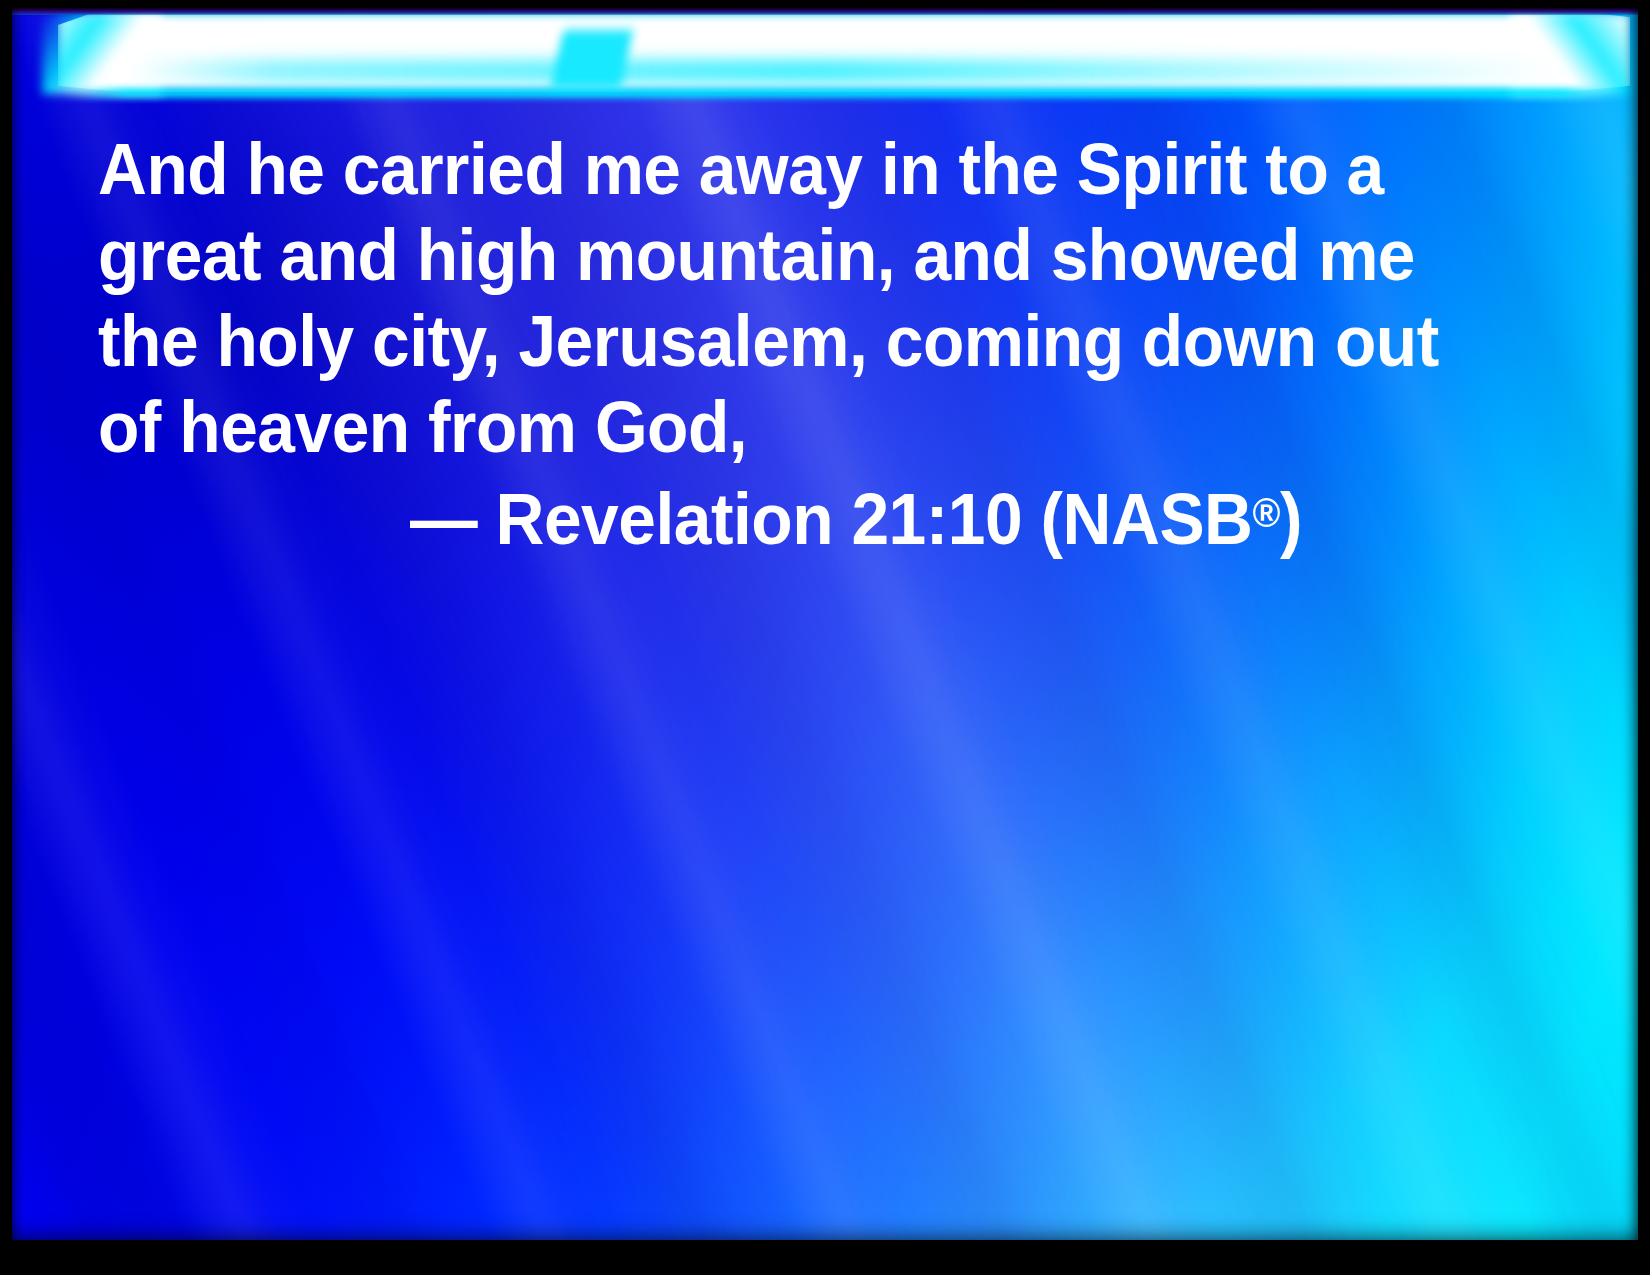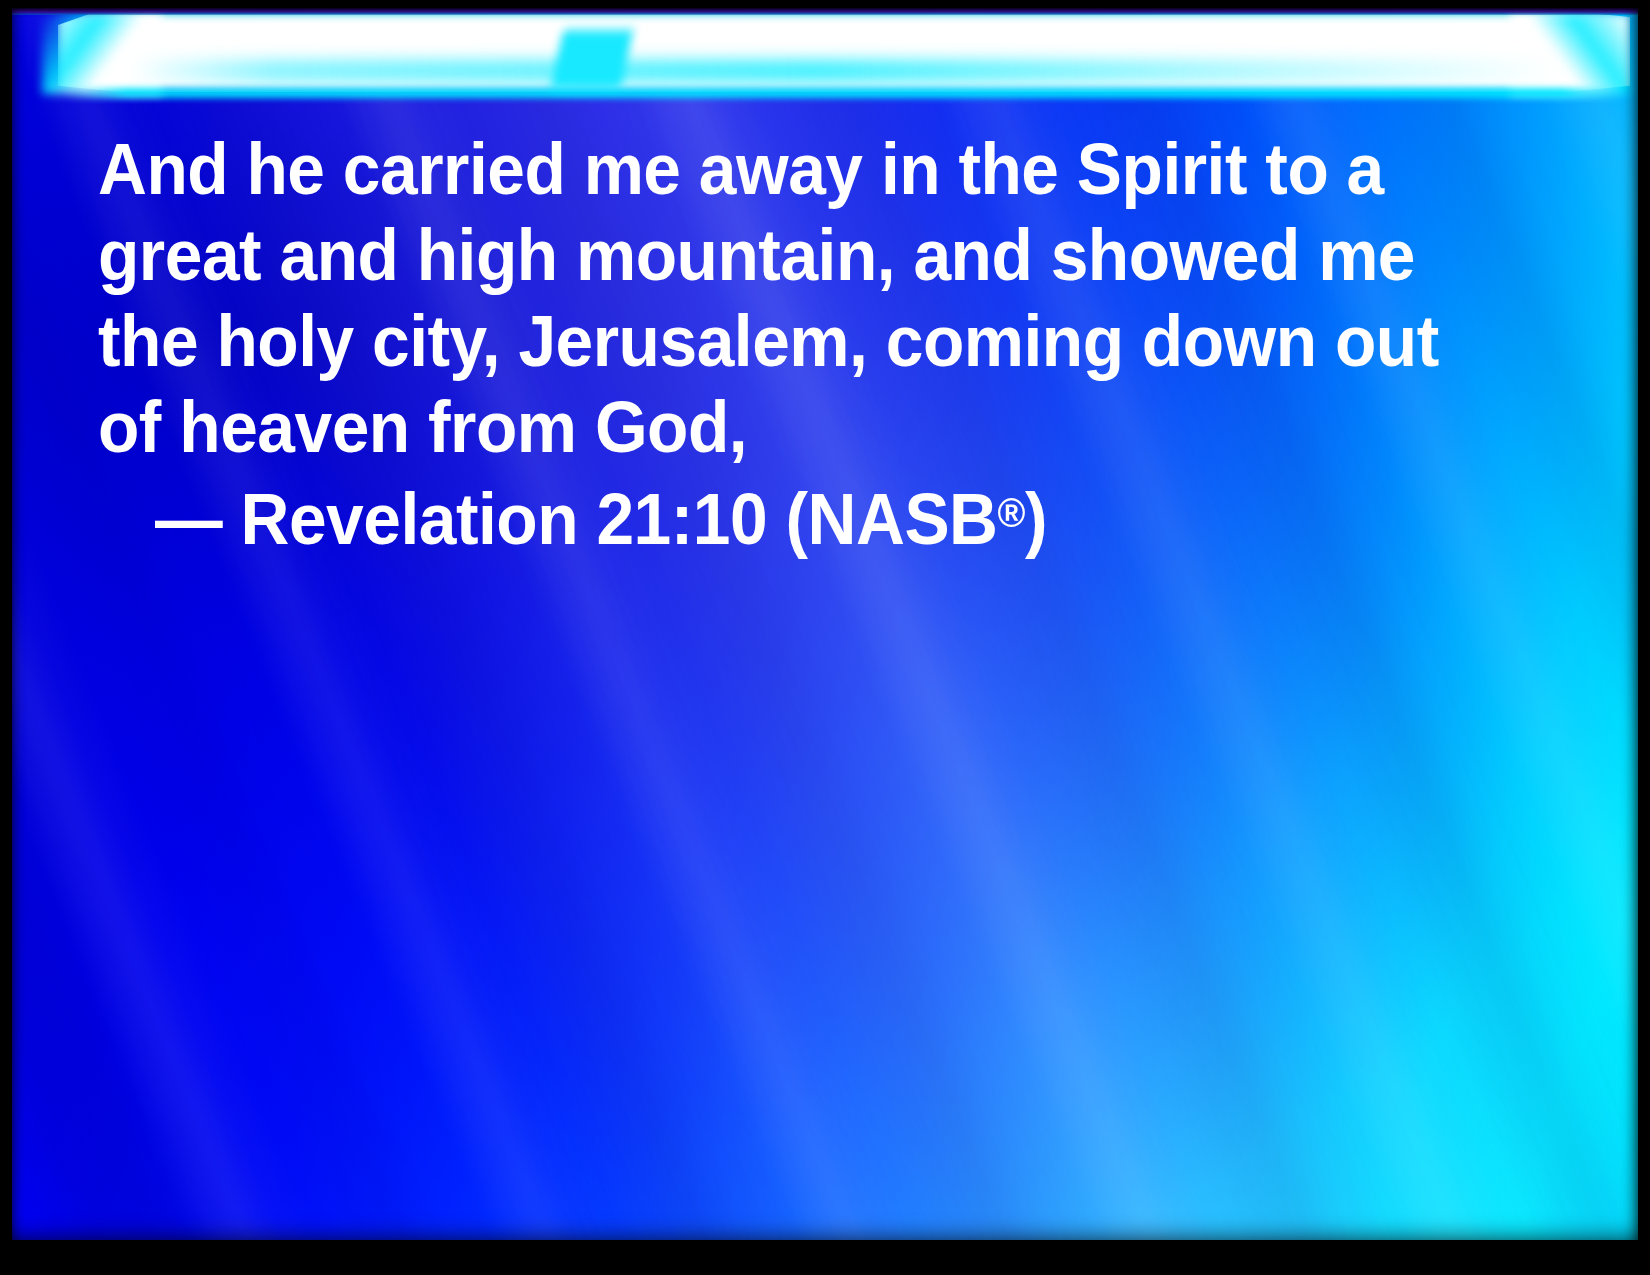--- a/index.html
+++ b/index.html
@@ -270,21 +270,21 @@
     white-space: nowrap;
     font-stretch: condensed;
     transform: scaleX(0.94);
     transform-origin: left center;
   }
   .attribution {
     position: absolute;
     left: 86px;
     top: 462px;
     width: 1460px;
-    text-align: left;
+    text-align: center;
     z-index: 5;
   }
   .attribution-text {
     display: inline-block;
     color: #ffffff;
     font-family: "Liberation Sans Narrow", "Liberation Sans", "DejaVu Sans Condensed", sans-serif;
     font-weight: bold;
     font-size: 72px;
     line-height: 86px;
     letter-spacing: -0.5px;

